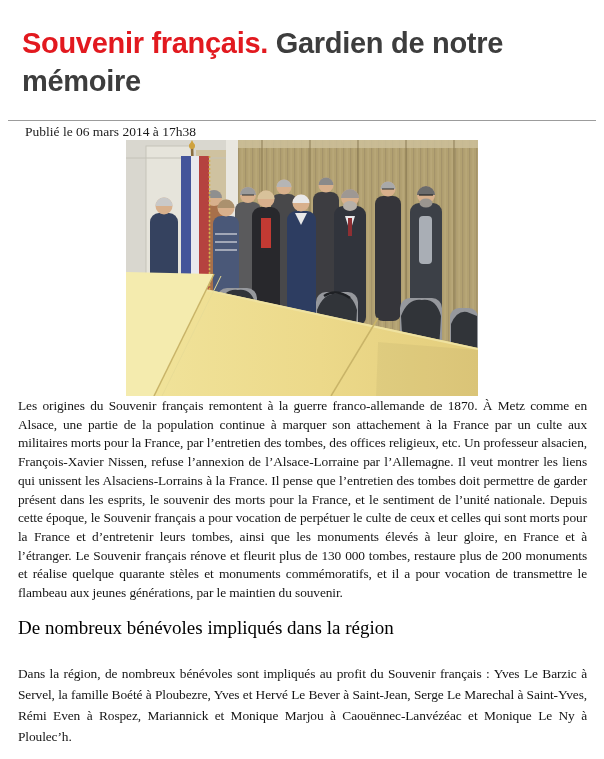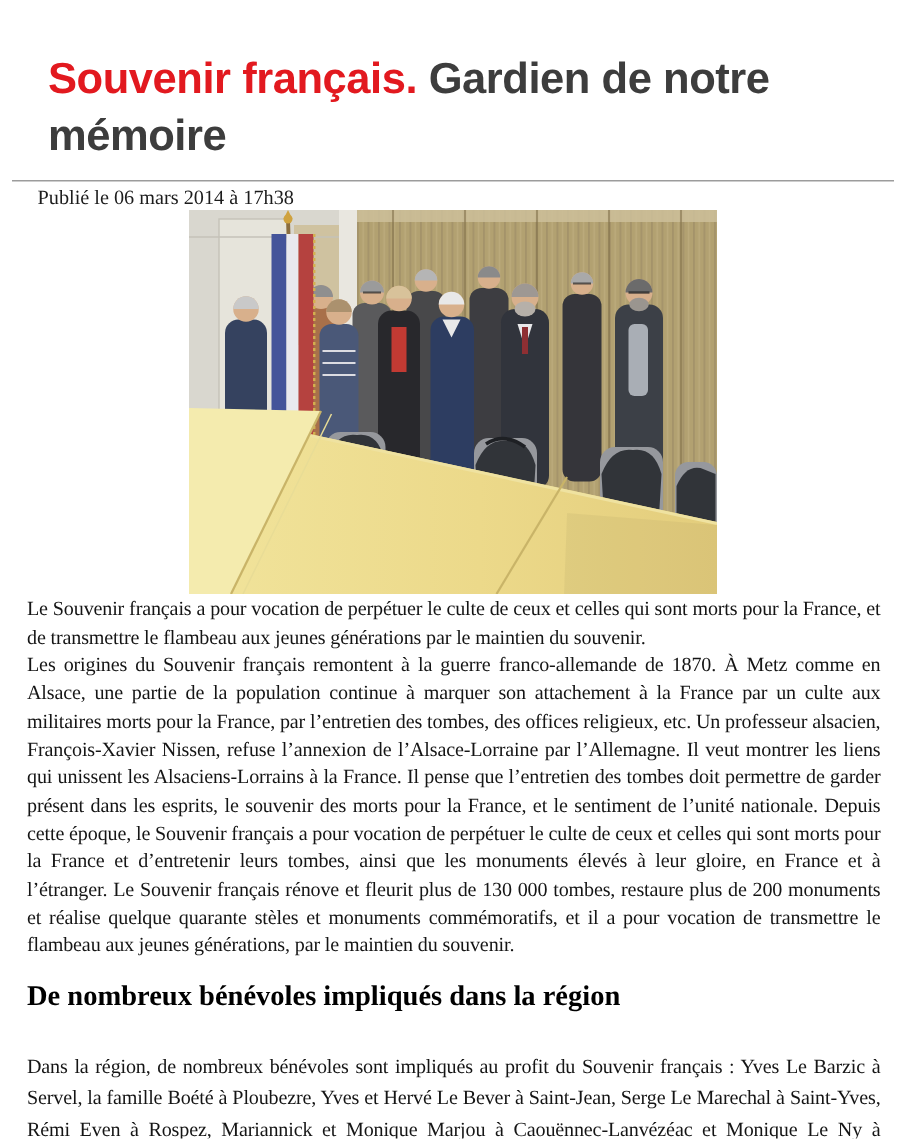--- a/index.html
+++ b/index.html
@@ -8,37 +8,37 @@
     --flag_blue:#44549a; --flag_white:#e9e9ee; --flag_red:#b5423f; --pole:#8a6d3f; --gold:#cfa23f;
     --table:#ecd98a; --table_light:#f4ebae; --table_seam:#c9b468;
     --chair:#96989d; --jacket:#2b2e34; --skin:#d8b08c;
   }
   html,body{margin:0;padding:0}
   body{
     width:604px;height:759px;background:#ffffff;position:relative;overflow:hidden;
     font-family:"Liberation Serif", serif;color:var(--text);
   }
   .article-title{
-    position:absolute;top:24px;left:22px;width:482px;margin:10px;
+    position:absolute;top:24px;left:22px;width:482px;margin:0;
     font-family:"Liberation Sans", sans-serif;font-weight:700;
     font-size:29px;line-height:38px;letter-spacing:-0.3px;color:var(--title_rest);
   }
   .article-title .hl{color:var(--title_highlight)}
   .divider{position:absolute;top:120px;left:8px;right:8px;height:0;border-top:1px solid var(--divider)}
   .published{position:absolute;top:123px;left:25px;font-size:13.5px;line-height:17px;color:#1c1c1c}
   figure.photo{position:absolute;left:126px;top:140px;width:352px;height:256px;margin:0;padding:0;overflow:hidden}
   figure.photo svg{display:block}
   .textflow{
     position:absolute;top:397px;left:18px;width:569px;
     font-size:13.4px;line-height:18.7px;text-align:justify;color:#151515;
     letter-spacing:-0.1px;
   }
   .textflow p{margin:0;padding:0}
   .subheading{
-    font-family:"Liberation Serif", serif;font-weight:700;color:#000;
+    font-family:"Liberation Serif", serif;font-weight:400;color:#000;
     font-size:19px;line-height:25px;margin:12px 0 23px;text-align:left;letter-spacing:0;
   }
   .region{line-height:21px}
   
   .f-wall{fill:var(--wall)} .f-wood{fill:var(--wood)} .s-wooddark{stroke:var(--wood_dark)}
   .f-pillar{fill:var(--pillar)} .f-blue{fill:var(--flag_blue)} .f-white{fill:var(--flag_white)}
   .f-red{fill:var(--flag_red)} .s-pole{stroke:var(--pole)} .f-gold{fill:var(--gold)} .f-tlight{fill:var(--table_light)} .s-seam{stroke:var(--table_seam)}
   .f-chair{fill:var(--chair)} .f-jacket{fill:var(--jacket)} .f-skin{fill:var(--skin)}
 </style>
 </head>
@@ -198,17 +198,16 @@
       <polygon points="0,132 88,134 28,256 0,256" class="f-tlight"></polygon>
       <line x1="28" y1="256" x2="88" y2="134" class="s-seam" stroke-width="1.5"></line>
       <line x1="36" y1="256" x2="95" y2="136" stroke="#e8dc96" stroke-width="1"></line>
       <line x1="205" y1="256" x2="252" y2="178" class="s-seam" stroke-width="1.5"></line>
       <polygon points="252,202 352,210 352,256 250,256" fill="#000000" opacity="0.04"></polygon>
     </g>
   </svg>
 </figure>
 
 <div class="textflow">
-  <p>Le Souvenir français a pour vocation de perpétuer le culte de ceux et celles qui sont morts pour la France, et de transmettre le flambeau aux jeunes générations par le maintien du souvenir.</p>
   <p>Les origines du Souvenir français remontent à la guerre franco-allemande de 1870. À Metz comme en Alsace, une partie de la population continue à marquer son attachement à la France par un culte aux militaires morts pour la France, par l’entretien des tombes, des offices religieux, etc. Un professeur alsacien, François-Xavier Nissen, refuse l’annexion de l’Alsace-Lorraine par l’Allemagne. Il veut montrer les liens qui unissent les Alsaciens-Lorrains à la France. Il pense que l’entretien des tombes doit permettre de garder présent dans les esprits, le souvenir des morts pour la France, et le sentiment de l’unité nationale. Depuis cette époque, le Souvenir français a pour vocation de perpétuer le culte de ceux et celles qui sont morts pour la France et d’entretenir leurs tombes, ainsi que les monuments élevés à leur gloire, en France et à l’étranger. Le Souvenir français rénove et fleurit plus de 130 000 tombes, restaure plus de 200 monuments et réalise quelque quarante stèles et monuments commémoratifs, et il a pour vocation de transmettre le flambeau aux jeunes générations, par le maintien du souvenir.</p>
   <h2 class="subheading">De nombreux bénévoles impliqués dans la région</h2>
   <p class="region">Dans la région, de nombreux bénévoles sont impliqués au profit du Souvenir français : Yves Le Barzic à Servel, la famille Boété à Ploubezre, Yves et Hervé Le Bever à Saint-Jean, Serge Le Marechal à Saint-Yves, Rémi Even à Rospez, Mariannick et Monique Marjou à Caouënnec-Lanvézéac et Monique Le Ny à Ploulec’h.</p>
 </div>
 
 </body></html>

